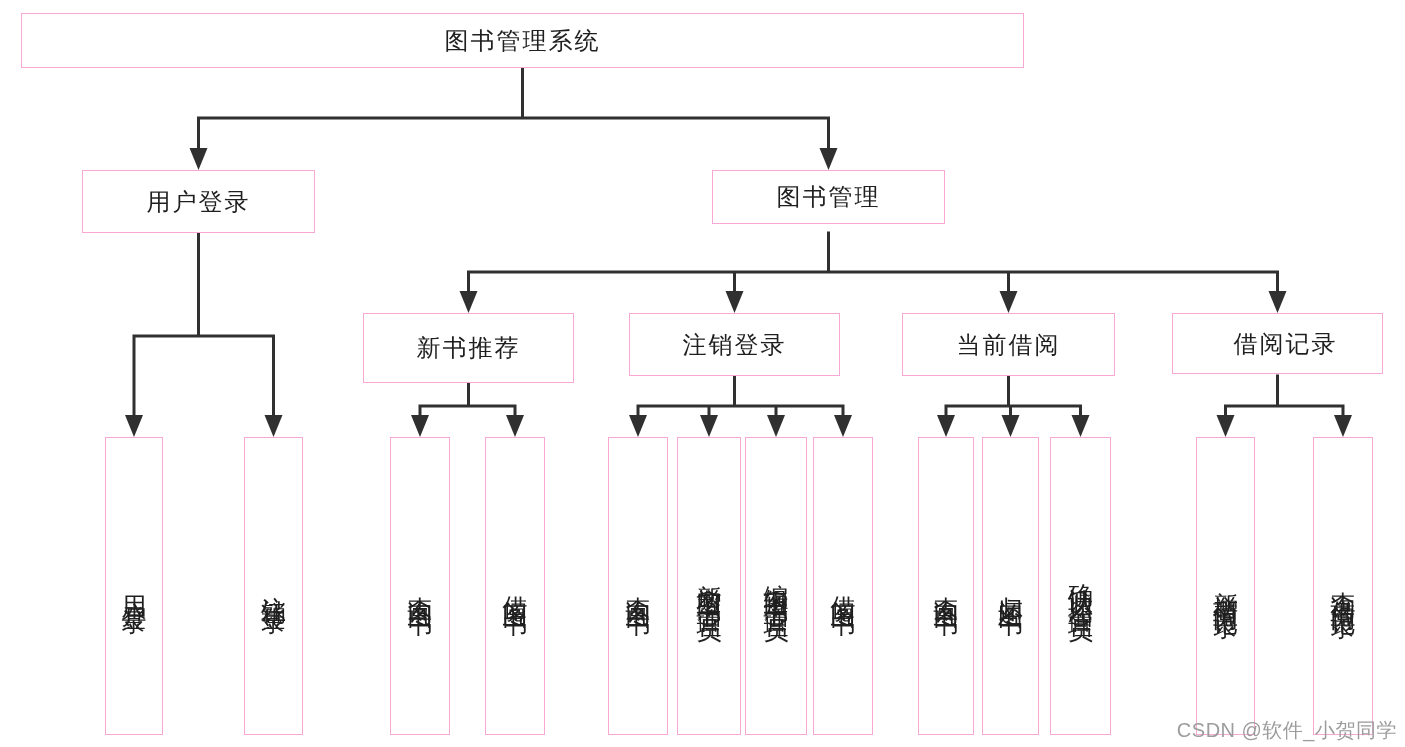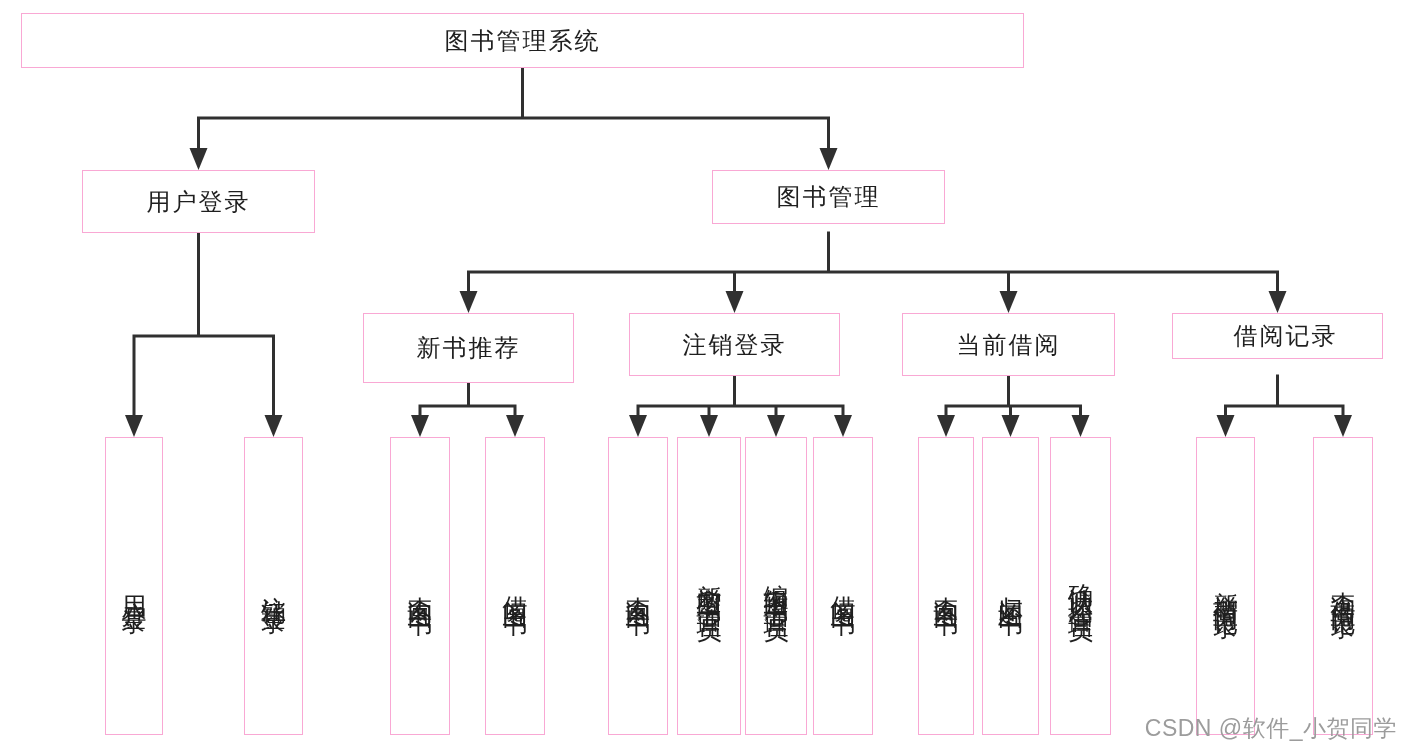--- a/index.html
+++ b/index.html
@@ -36,21 +36,21 @@
     text-orientation: mixed;
     font-size: 25px;
     letter-spacing: 5px;
     line-height: 1;
     white-space: normal;
   }
   .watermark {
     position: absolute;
     right: 8px;
     bottom: 3px;
-    font-size: 23px;
+    font-size: 20px;
     letter-spacing: 0.5px;
     color: #9c9c9c;
     z-index: 5;
     white-space: nowrap;
   }
 </style>
 </head>
 <body>
 
 <div class="canvas">
@@ -94,21 +94,21 @@
       </div>
       <div class="node" style="left: 363px; top: 313px; width: 211px; height: 70px;">
         <span class="label">新书推荐</span>
       </div>
       <div class="node" style="left: 629px; top: 313px; width: 211px; height: 63px;">
         <span class="label">注销登录</span>
       </div>
       <div class="node" style="left: 902px; top: 313px; width: 213px; height: 63px; font-family: Liberation Mono, monospace;">
         <span class="label">当前借阅</span>
       </div>
-      <div class="node" style="left: 1172px; top: 313px; width: 211px; height: 46px; padding-left: 16px;">
+      <div class="node" style="left: 1172px; top: 313px; width: 211px; height: 61px; padding-left: 16px;">
         <span class="label">借阅记录</span>
       </div>
       <div class="node vertical" style="left: 105px; top: 437px; width: 58px; height: 298px;">
         <span class="label">用户登录</span>
       </div>
       <div class="node vertical" style="left: 244px; top: 437px; width: 59px; height: 298px;">
         <span class="label">注销登录</span>
       </div>
       <div class="node vertical" style="left: 390px; top: 437px; width: 60px; height: 298px;">
         <span class="label">查询图书</span>

